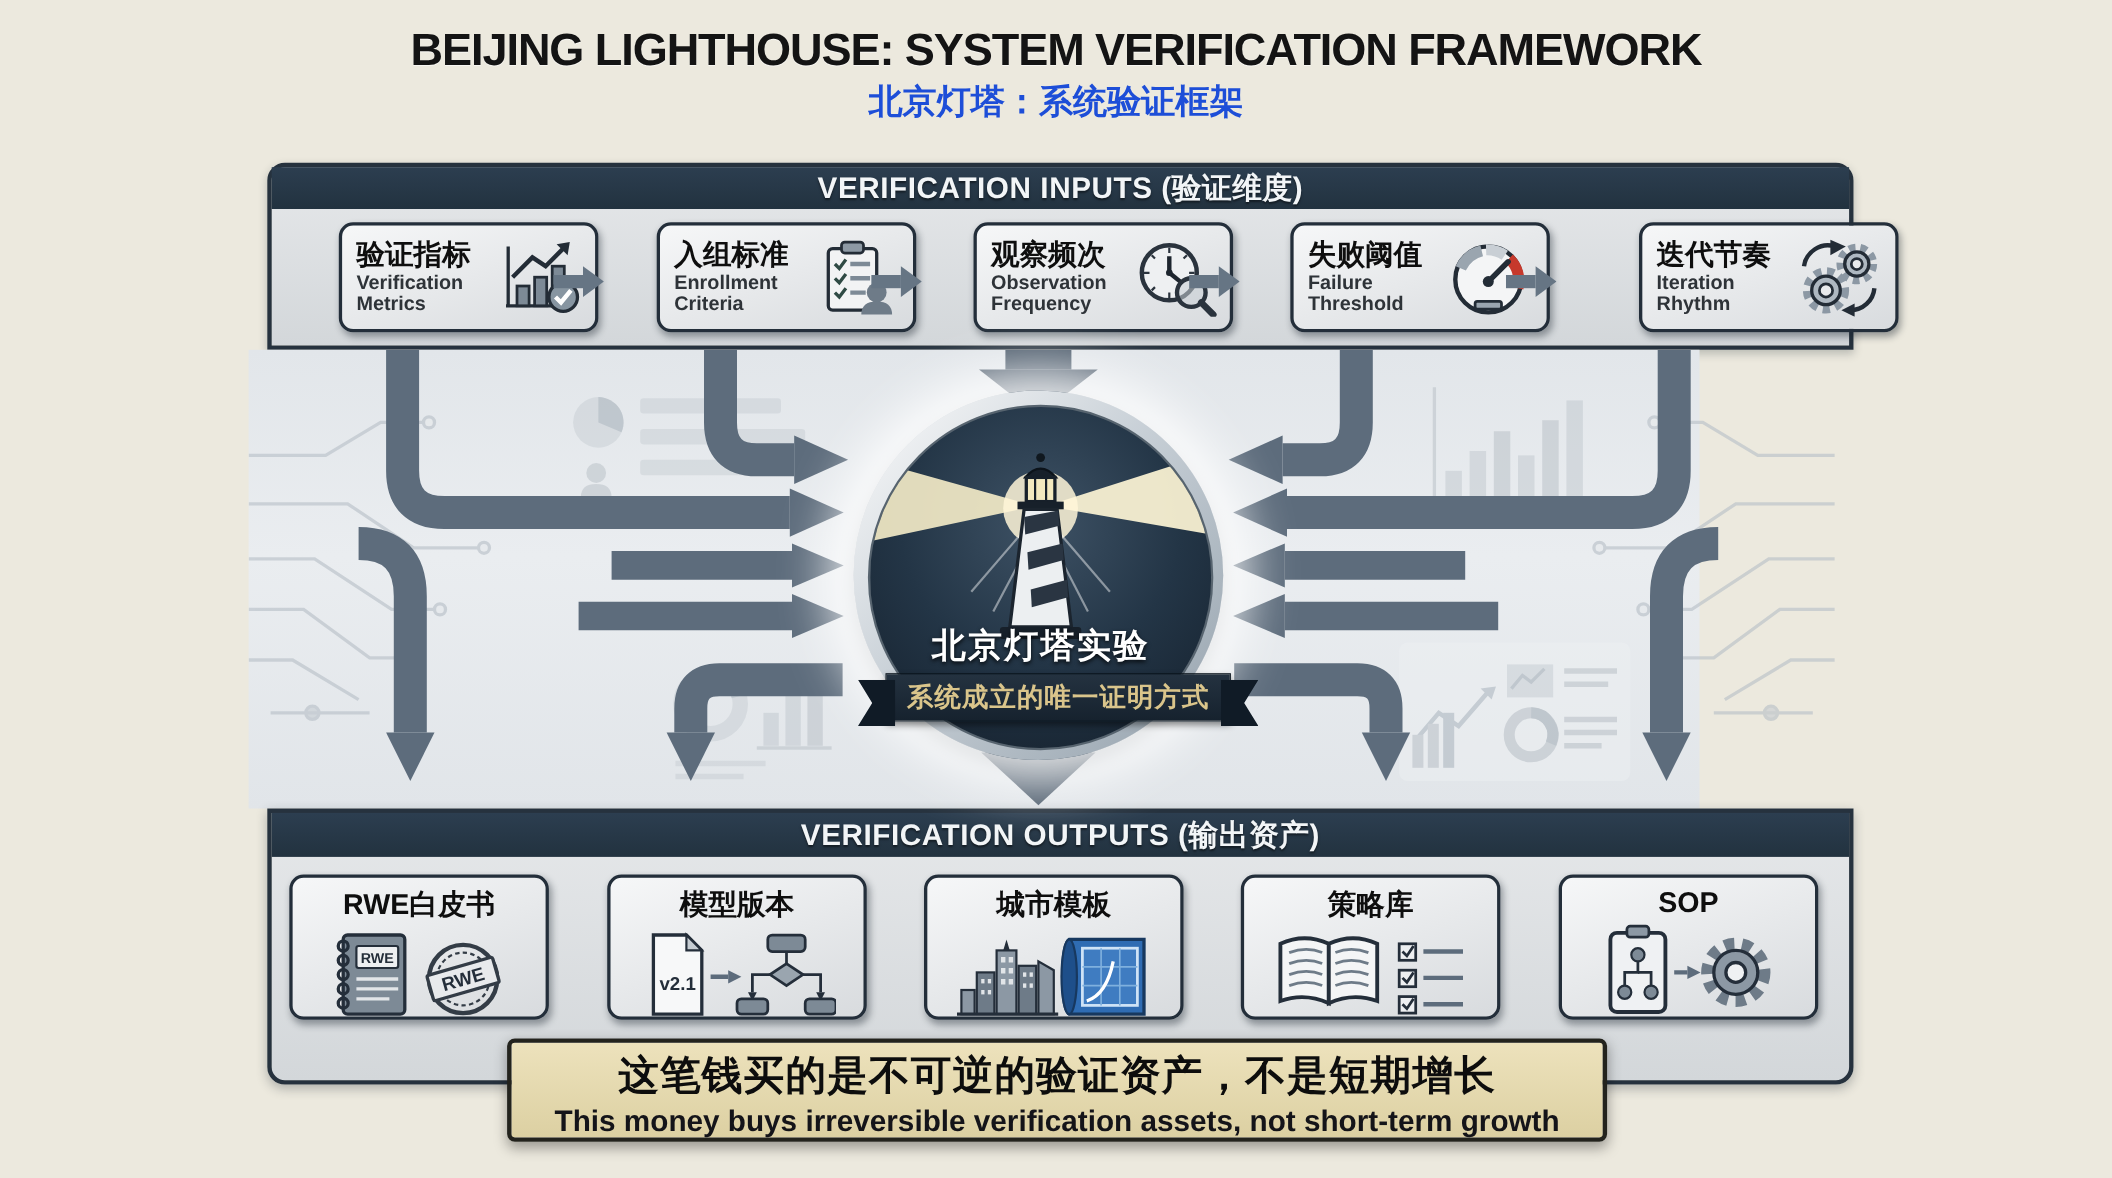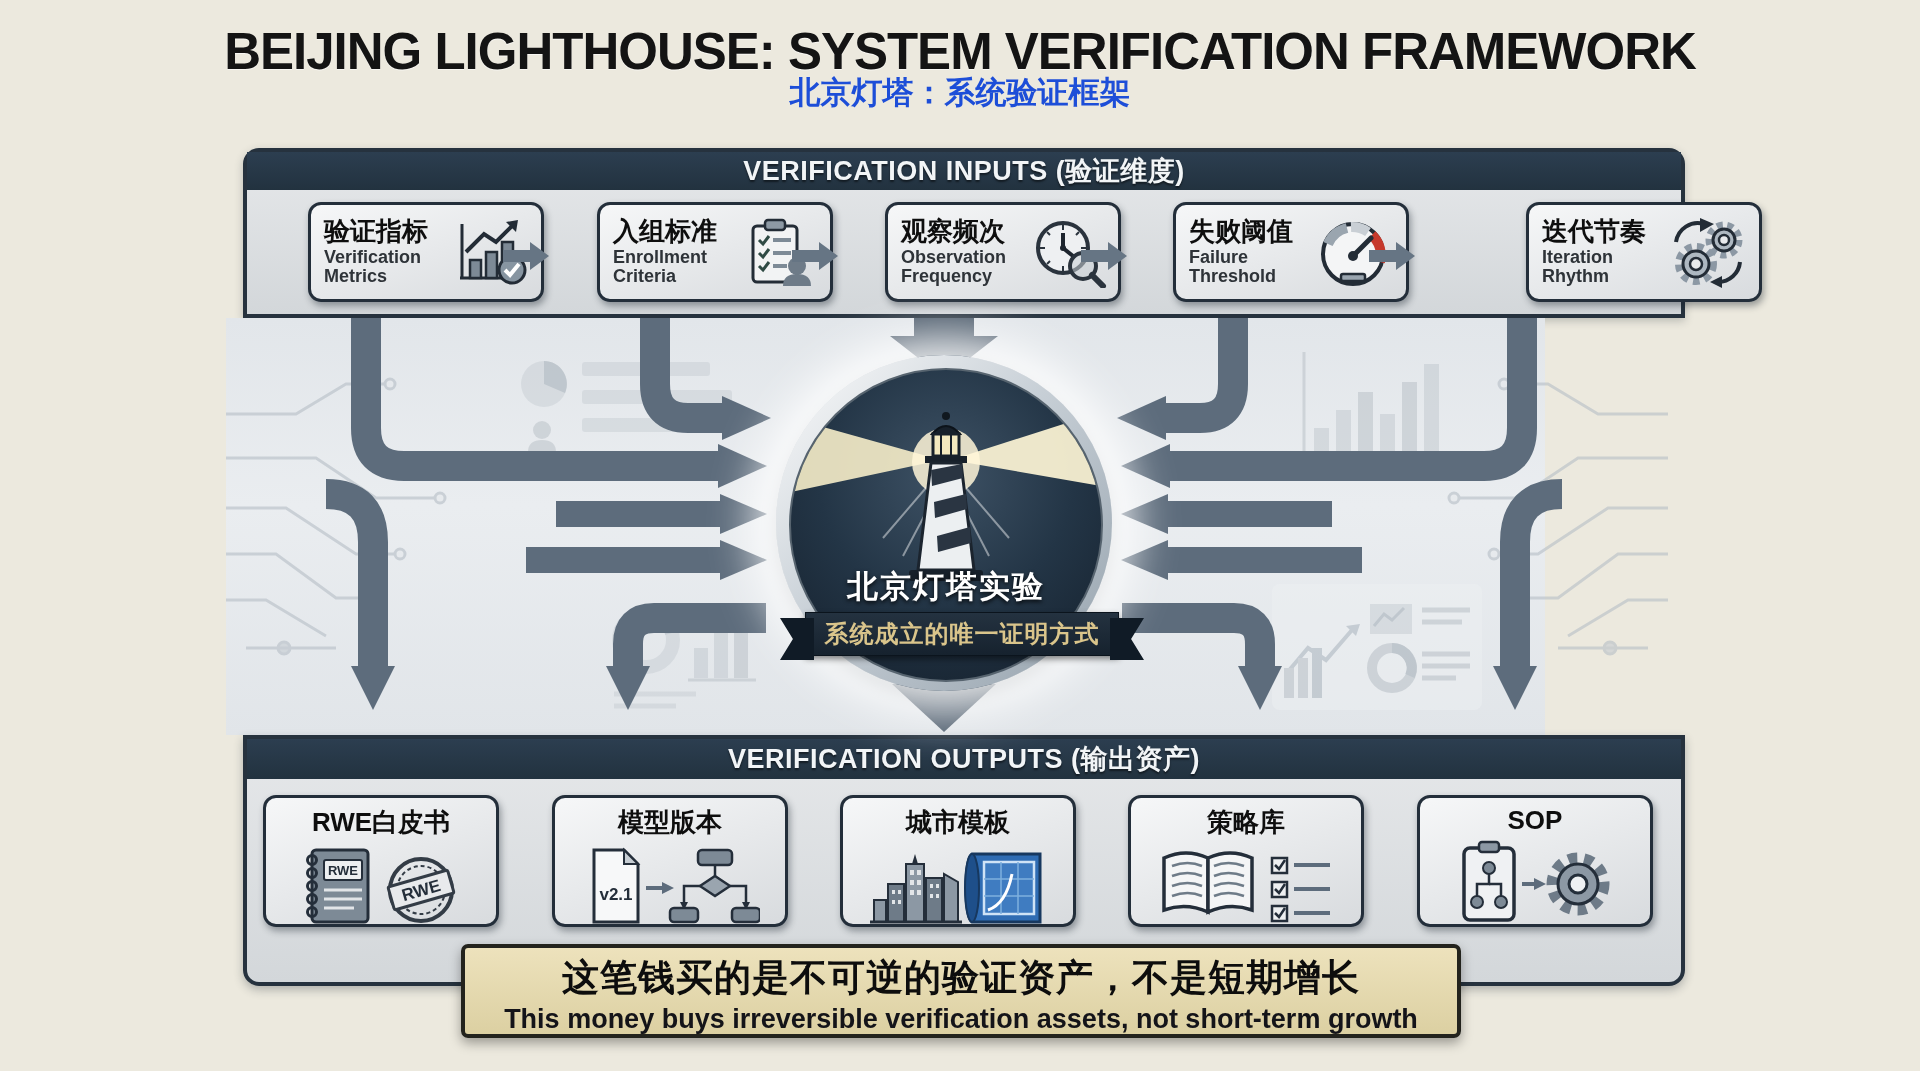--- a/index.html
+++ b/index.html
@@ -1,19 +1,19 @@
 <!DOCTYPE html>
 <html><head>
 <meta charset="utf-8">
 <style>
   html,body{margin:0;padding:0;}
   body{width:1920px;height:1071px;background:#ECE9DE;font-family:"Liberation Sans","DejaVu Sans",sans-serif;overflow:hidden;position:relative;}
   .stage{position:absolute;inset:0;}
   
-  .title-en{position:absolute;top:22px;left:0;width:100%;text-align:center;font-size:51px;font-weight:800;letter-spacing:-1px;color:#141414;text-shadow:0 1px 0 rgba(255,255,255,.6);}
+  .title-en{position:absolute;top:22px;left:0;width:100%;text-align:center;font-size:41px;font-weight:800;letter-spacing:-1px;color:#141414;text-shadow:0 1px 0 rgba(255,255,255,.6);}
   .title-zh{position:absolute;top:72px;left:0;width:100%;text-align:center;font-size:31px;font-weight:800;color:#1d4ed8;}
   
   .section{position:absolute;left:243px;width:1442px;box-sizing:border-box;border:4px solid #26323E;background:linear-gradient(180deg,#E6E8EA,#D3D7DA);}
   .inputs-section{top:148px;height:170px;border-radius:16px 16px 0 0;box-shadow:0 3px 8px rgba(40,50,60,.25);}
   .outputs-section{top:735px;height:251px;border-radius:0 0 16px 16px;box-shadow:0 4px 10px rgba(40,50,60,.3);}
   .section-header{height:38px;background:linear-gradient(180deg,#2C3E50,#22323F);color:#F2F5F7;font-size:27px;font-weight:800;text-align:center;line-height:38px;letter-spacing:.5px;text-shadow:0 2px 2px rgba(0,0,0,.5);}
   .outputs-section .section-header{height:40px;line-height:40px;}
   .io-body{position:relative;width:100%;height:calc(100% - 38px);}
   
   .io-box{position:absolute;width:236px;box-sizing:border-box;background:linear-gradient(160deg,#F6F7F8,#D8DBDE);border:3.5px solid #232E3A;border-radius:13px;box-shadow:2px 4px 7px rgba(25,35,45,.4);}
@@ -144,21 +144,21 @@
           <circle cx="40" cy="40" r="5" fill="#232C36"></circle>
           <rect x="28" y="58" width="24" height="7" rx="2" fill="#9AA5AF" stroke="#232C36" stroke-width="2.5"></rect>
         </svg>
       </div>
 
       <svg class="mini-arrow" style="left:1122px" width="46" height="30" viewBox="0 0 46 30">
         <rect x="0" y="9" width="27" height="12" fill="#667584"></rect>
           <polygon points="27,1 27,29 46,15" fill="#667584"></polygon>
       </svg>
 
-      <div class="io-box input-box" style="left:1234px">
+      <div class="io-box input-box" style="left:1198px">
         <div class="box-text">
           <div class="zh">迭代节奏</div>
           <div class="en">Iteration Rhythm</div>
         </div>
         <svg class="box-icon" width="84" height="72" viewBox="0 0 84 72">
           <path d="M10,26 A22,22 0 0 1 38,8" fill="none" stroke="#232C36" stroke-width="4"></path>
           <polygon points="34,2 48,8 34,16" fill="#232C36"></polygon>
           <g>
             <circle cx="58" cy="24" r="15" fill="none" stroke="#8C98A4" stroke-dasharray="6 4.5" stroke-width="7"></circle>
             <circle cx="58" cy="24" r="11" fill="#AEB8C1" stroke="#232C36" stroke-width="3"></circle>

